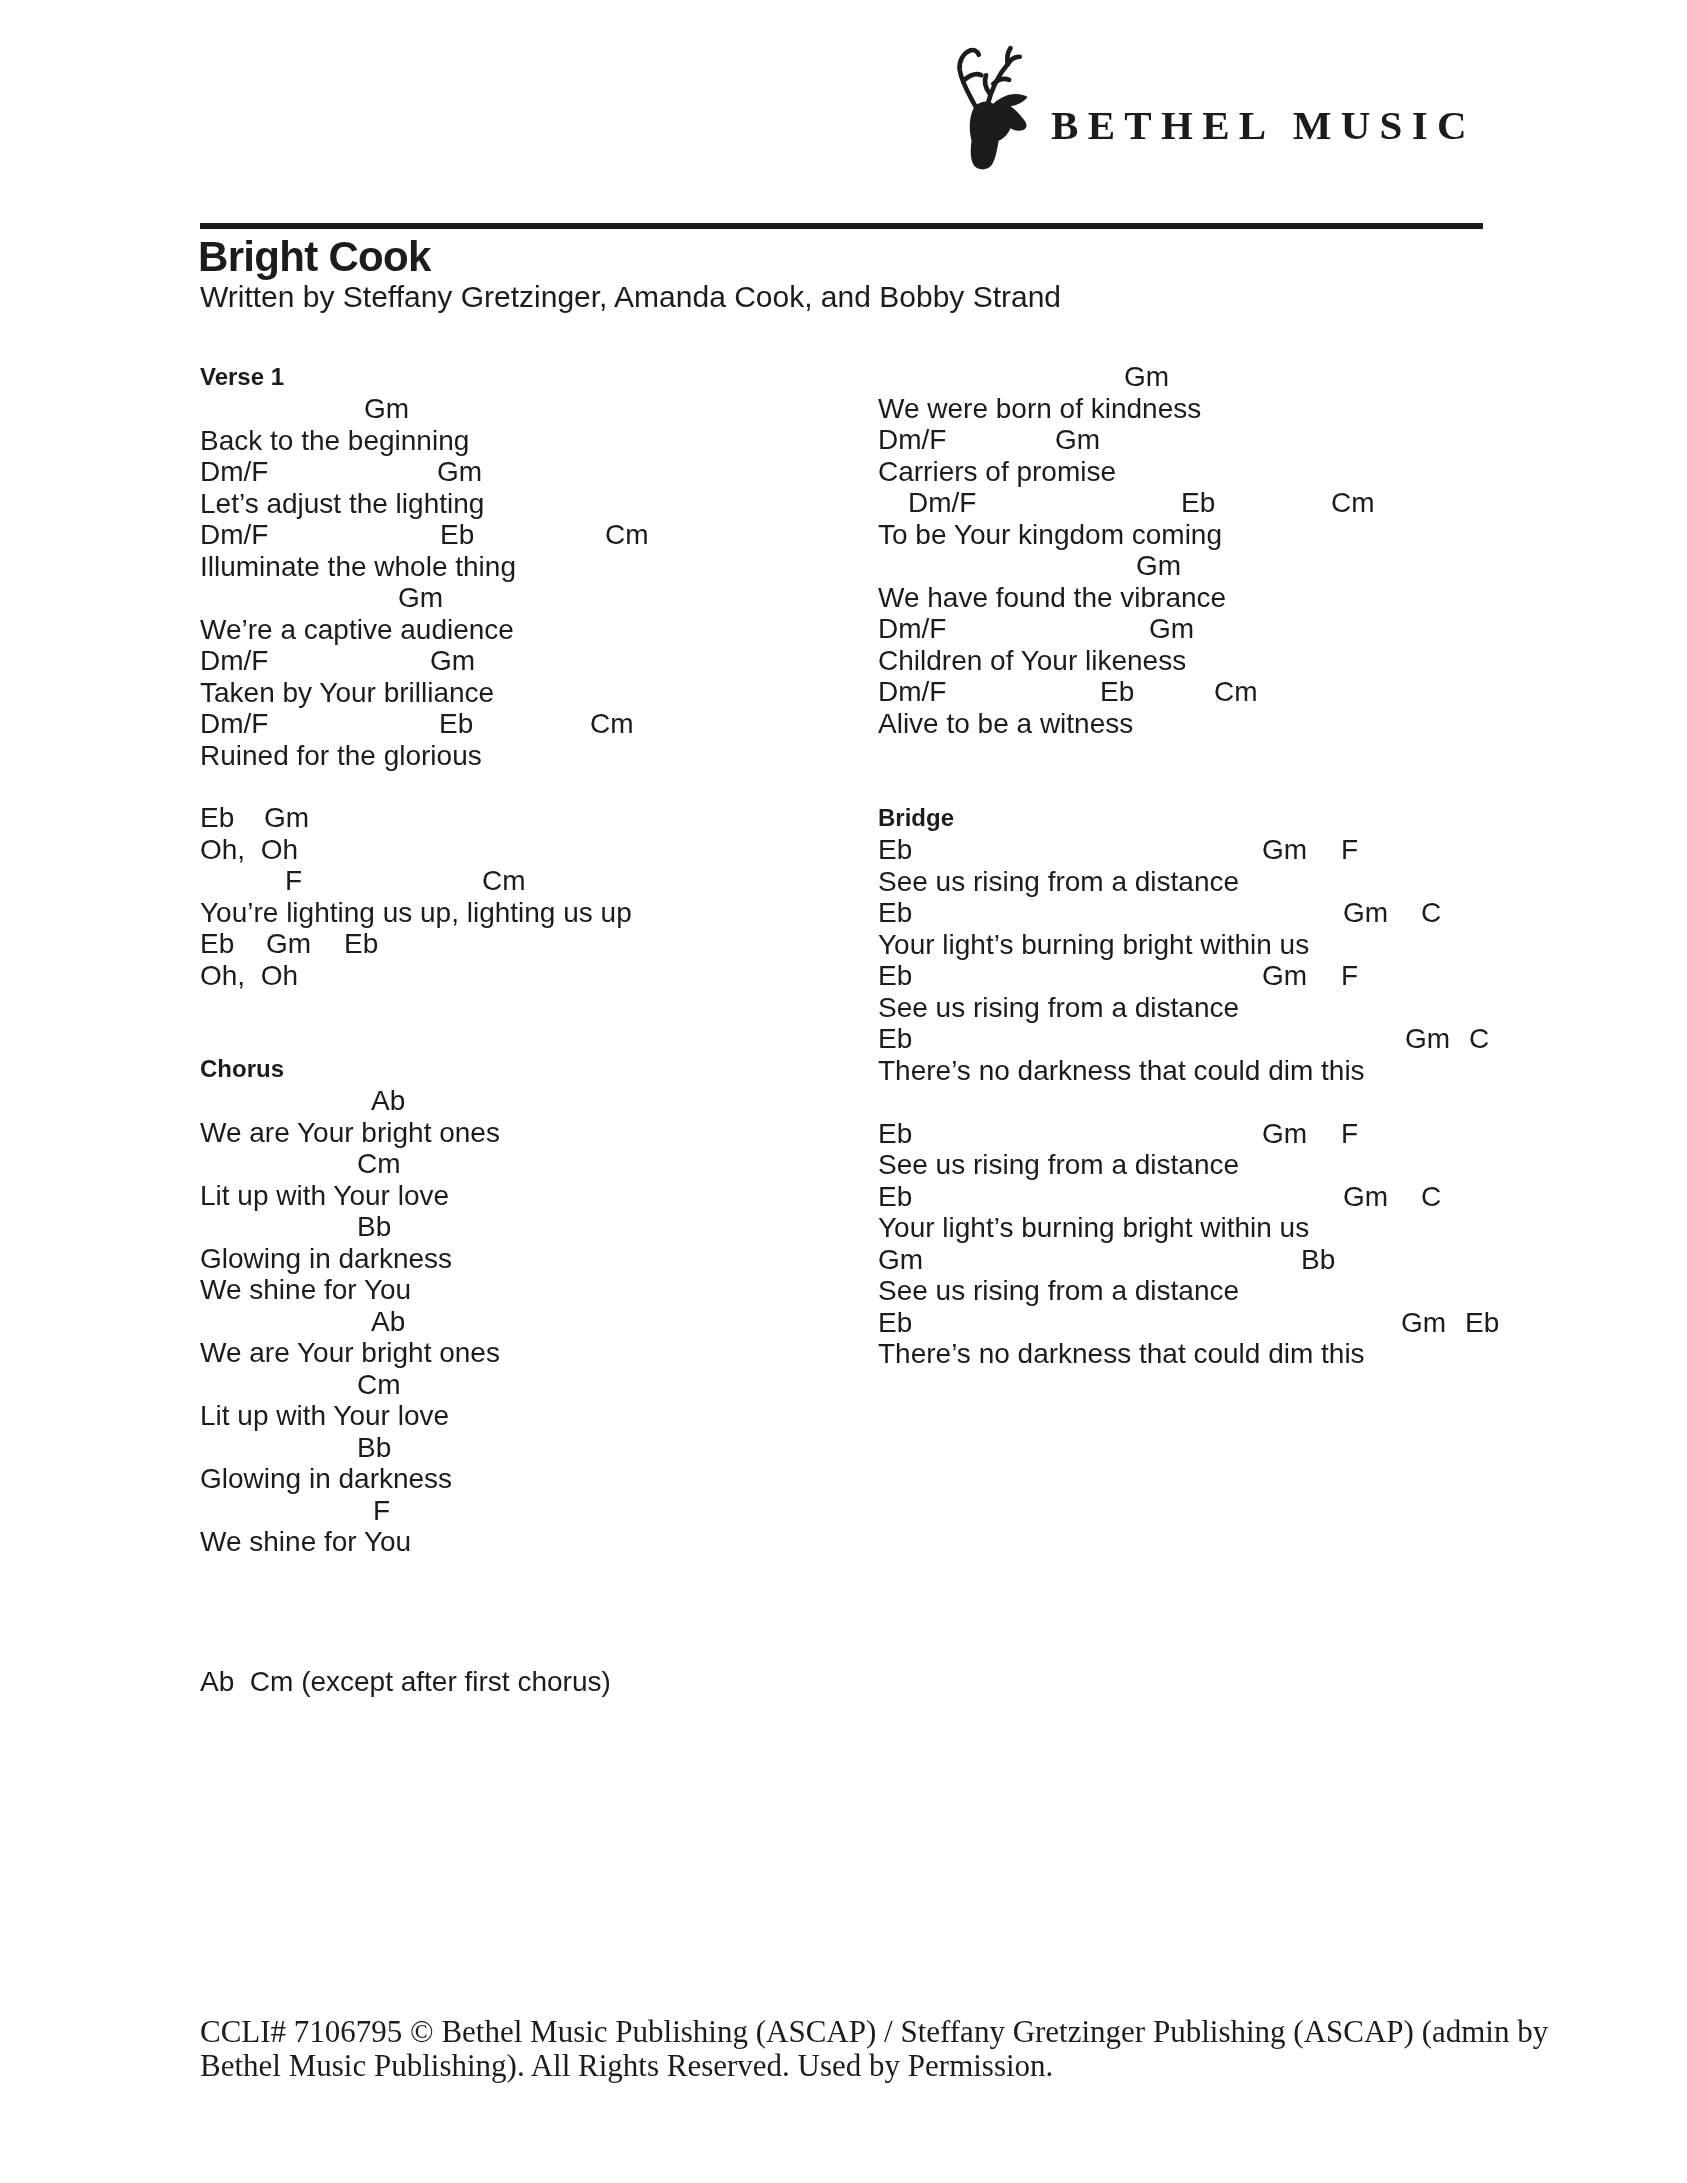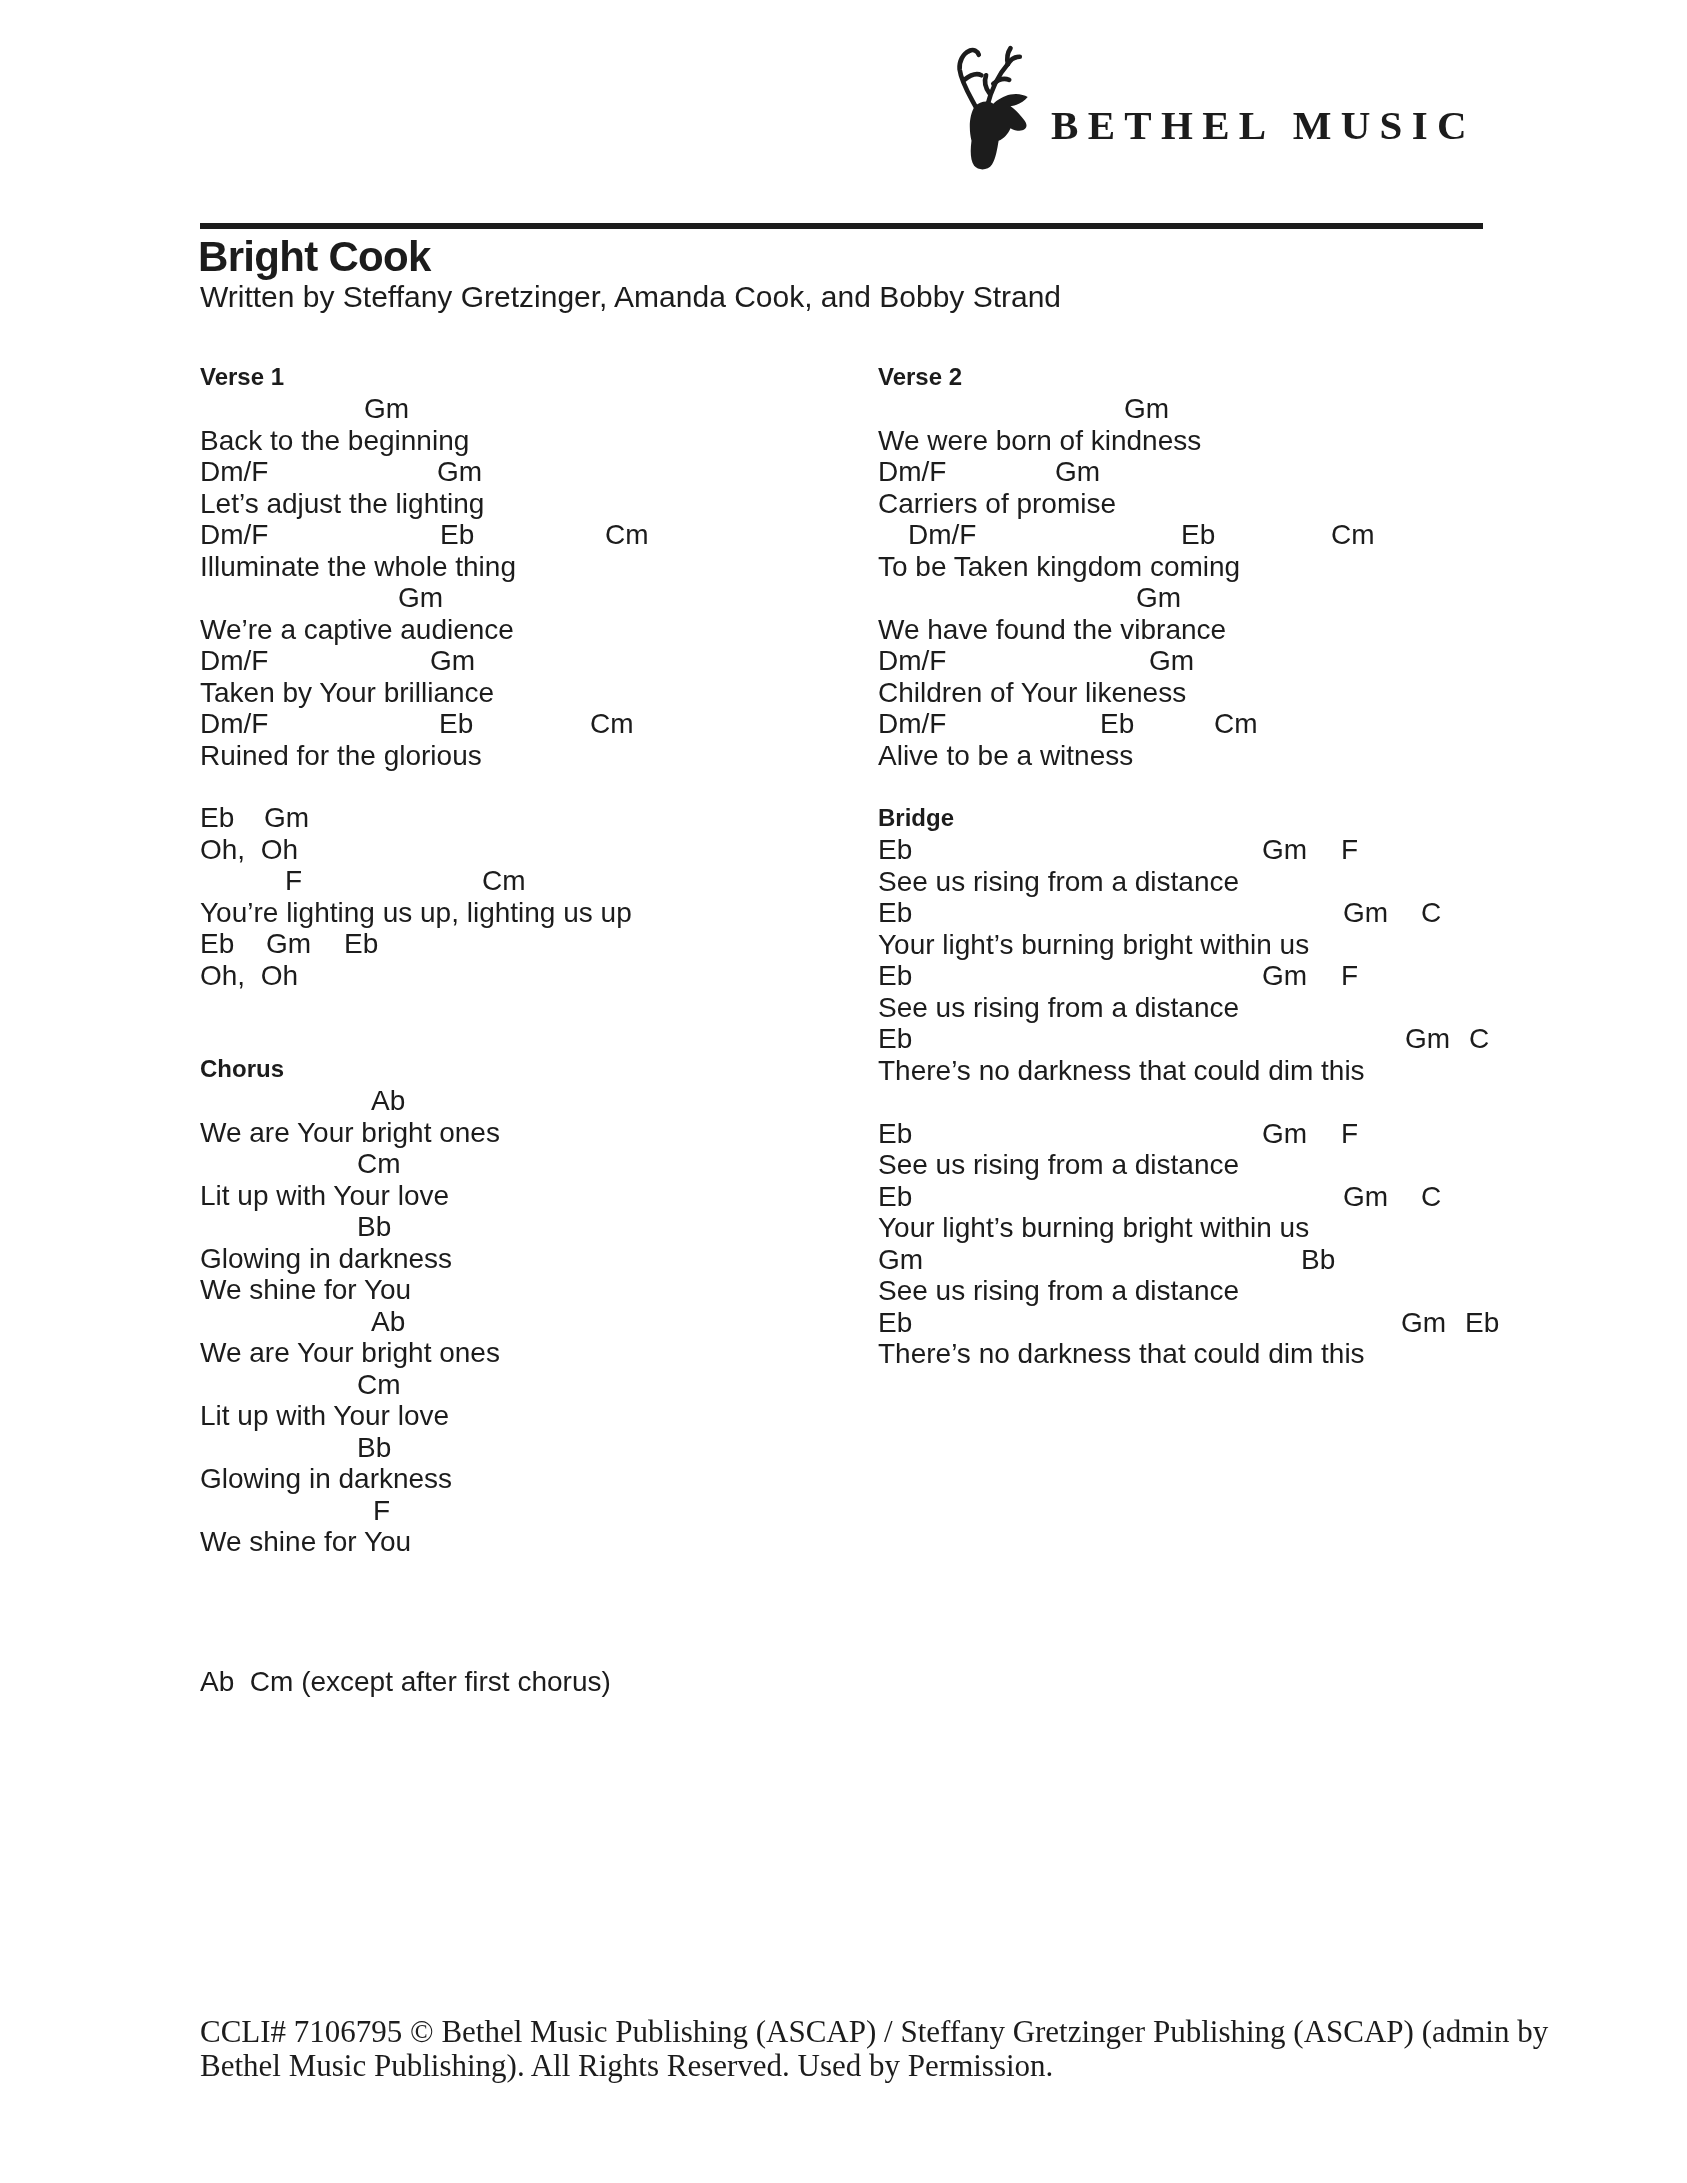--- a/index.html
+++ b/index.html
@@ -74,27 +74,26 @@
         <div class="line" style="height: 31.5px;"><span class="chord" style="left: 0px;">Dm/F</span><span class="chord" style="left: 240px;">Eb</span><span class="chord" style="left: 405px;">Cm</span></div>
         <div class="line" style="height: 31.5px;">Illuminate the whole thing</div>
         <div class="line" style="height: 31.5px;"><span class="chord" style="left: 198px;">Gm</span></div>
         <div class="line" style="height: 31.5px;">We’re a captive audience</div>
         <div class="line" style="height: 31.5px;"><span class="chord" style="left: 0px;">Dm/F</span><span class="chord" style="left: 230px;">Gm</span></div>
         <div class="line" style="height: 31.5px;">Taken by Your brilliance</div>
         <div class="line" style="height: 31.5px;"><span class="chord" style="left: 0px;">Dm/F</span><span class="chord" style="left: 239px;">Eb</span><span class="chord" style="left: 390px;">Cm</span></div>
         <div class="line" style="height: 31.5px;">Ruined for the glorious</div>
       </div>
       <div class="section" style="left: 878px; top: 361px;">
-        <div class="section-title">Verse 2</div>
         <div class="line" style="height: 31.5px;"><span class="chord" style="left: 246px;">Gm</span></div>
         <div class="line" style="height: 31.5px;">We were born of kindness</div>
         <div class="line" style="height: 31.5px;"><span class="chord" style="left: 0px;">Dm/F</span><span class="chord" style="left: 177px;">Gm</span></div>
         <div class="line" style="height: 31.5px;">Carriers of promise</div>
         <div class="line" style="height: 31.5px;"><span class="chord" style="left: 30px;">Dm/F</span><span class="chord" style="left: 303px;">Eb</span><span class="chord" style="left: 453px;">Cm</span></div>
-        <div class="line" style="height: 31.5px;">To be Taken kingdom coming</div>
+        <div class="line" style="height: 31.5px;">To be Your kingdom coming</div>
         <div class="line" style="height: 31.5px;"><span class="chord" style="left: 258px;">Gm</span></div>
         <div class="line" style="height: 31.5px;">We have found the vibrance</div>
         <div class="line" style="height: 31.5px;"><span class="chord" style="left: 0px;">Dm/F</span><span class="chord" style="left: 271px;">Gm</span></div>
         <div class="line" style="height: 31.5px;">Children of Your likeness</div>
         <div class="line" style="height: 31.5px;"><span class="chord" style="left: 0px;">Dm/F</span><span class="chord" style="left: 222px;">Eb</span><span class="chord" style="left: 336px;">Cm</span></div>
         <div class="line" style="height: 31.5px;">Alive to be a witness</div>
       </div>
       <div class="section" style="left: 200px; top: 802px;">
         <div class="line" style="height: 31.5px;"><span class="chord" style="left: 0px;">Eb</span><span class="chord" style="left: 64px;">Gm</span></div>
         <div class="line" style="height: 31.5px;">Oh,  Oh</div>

